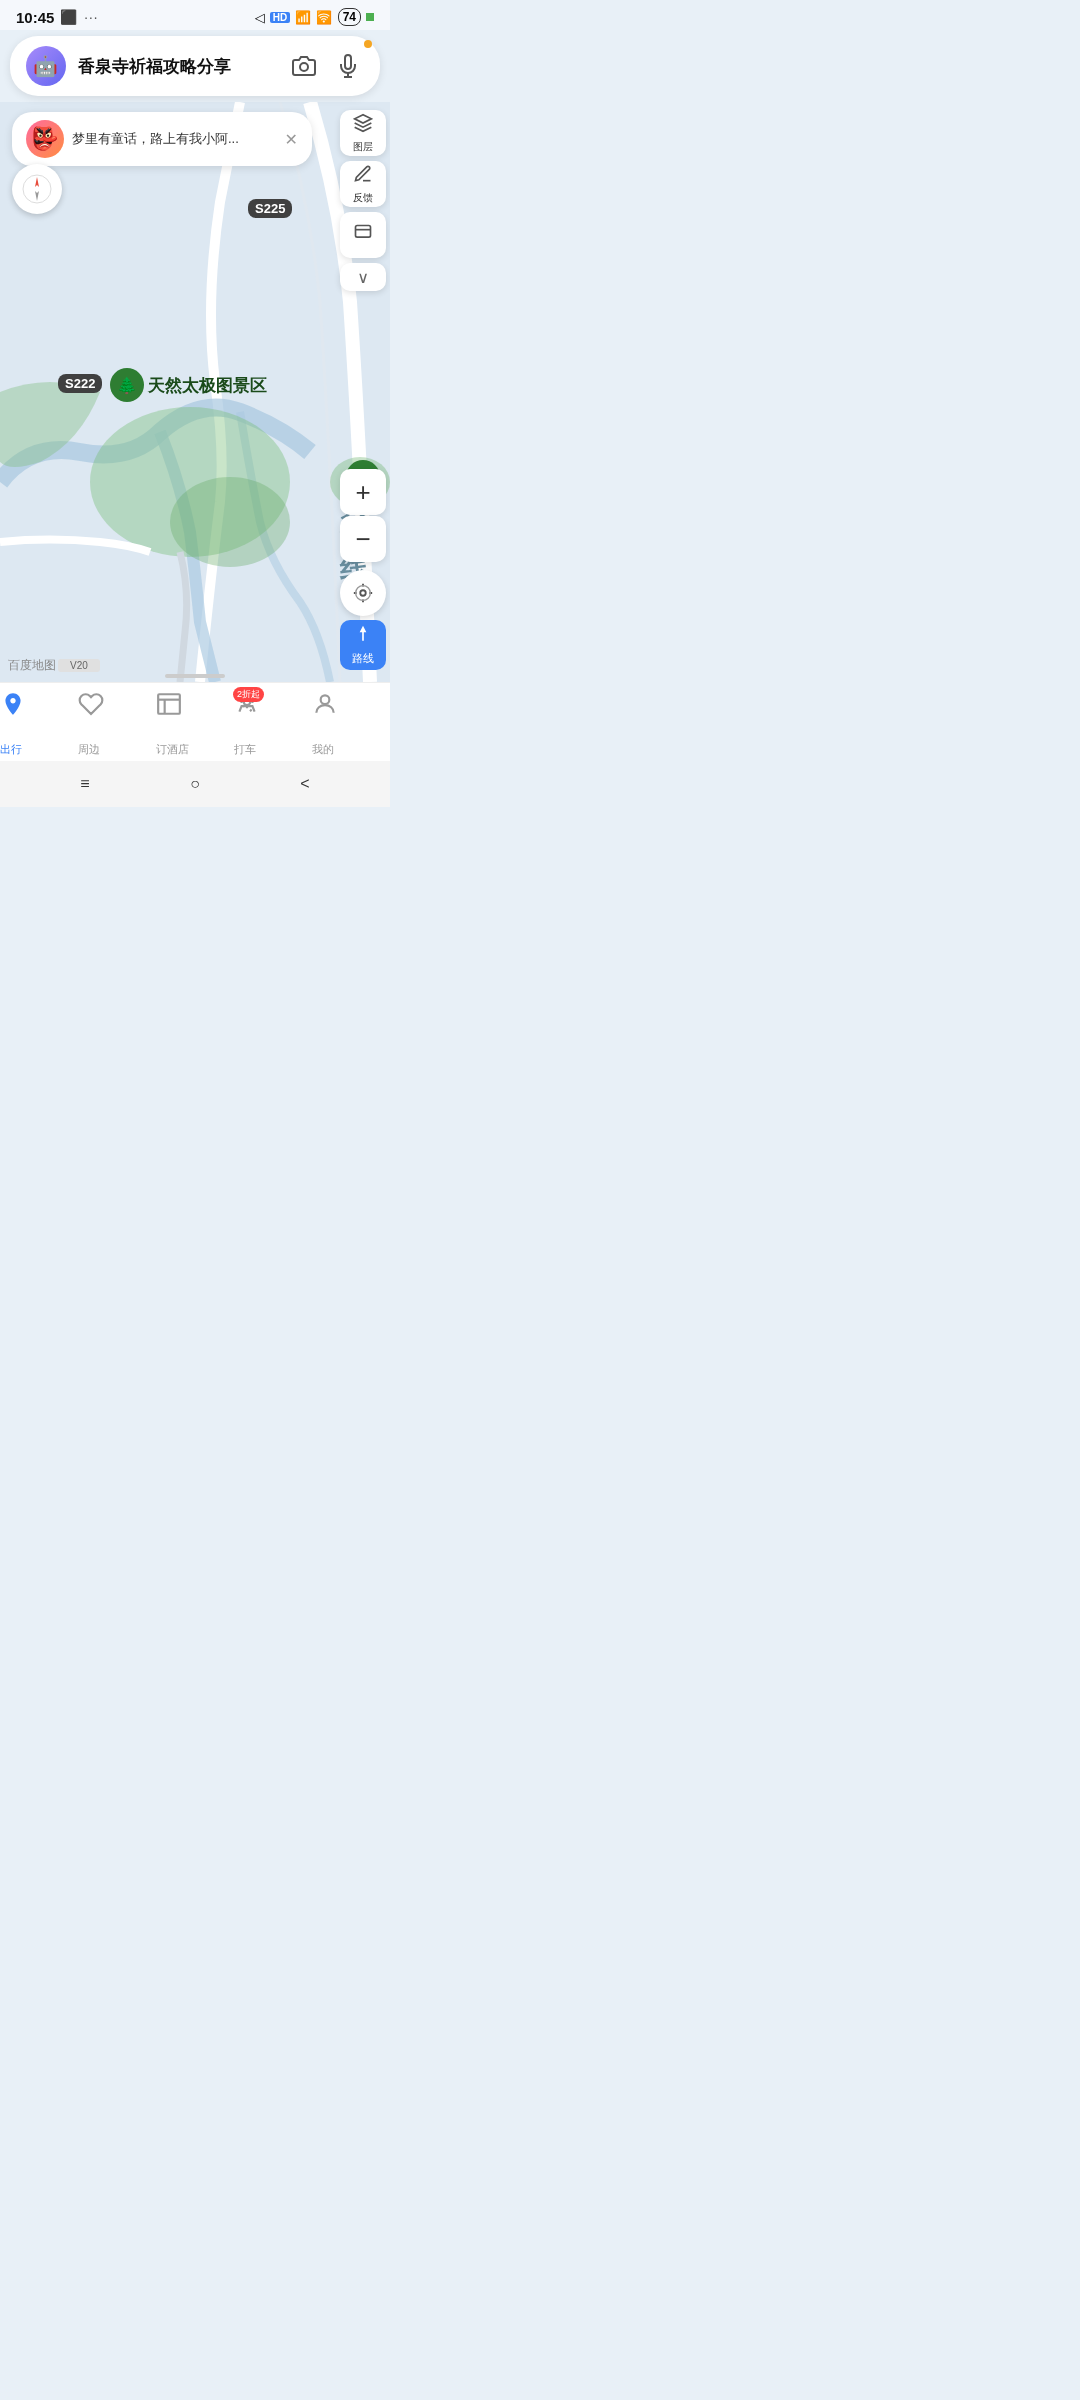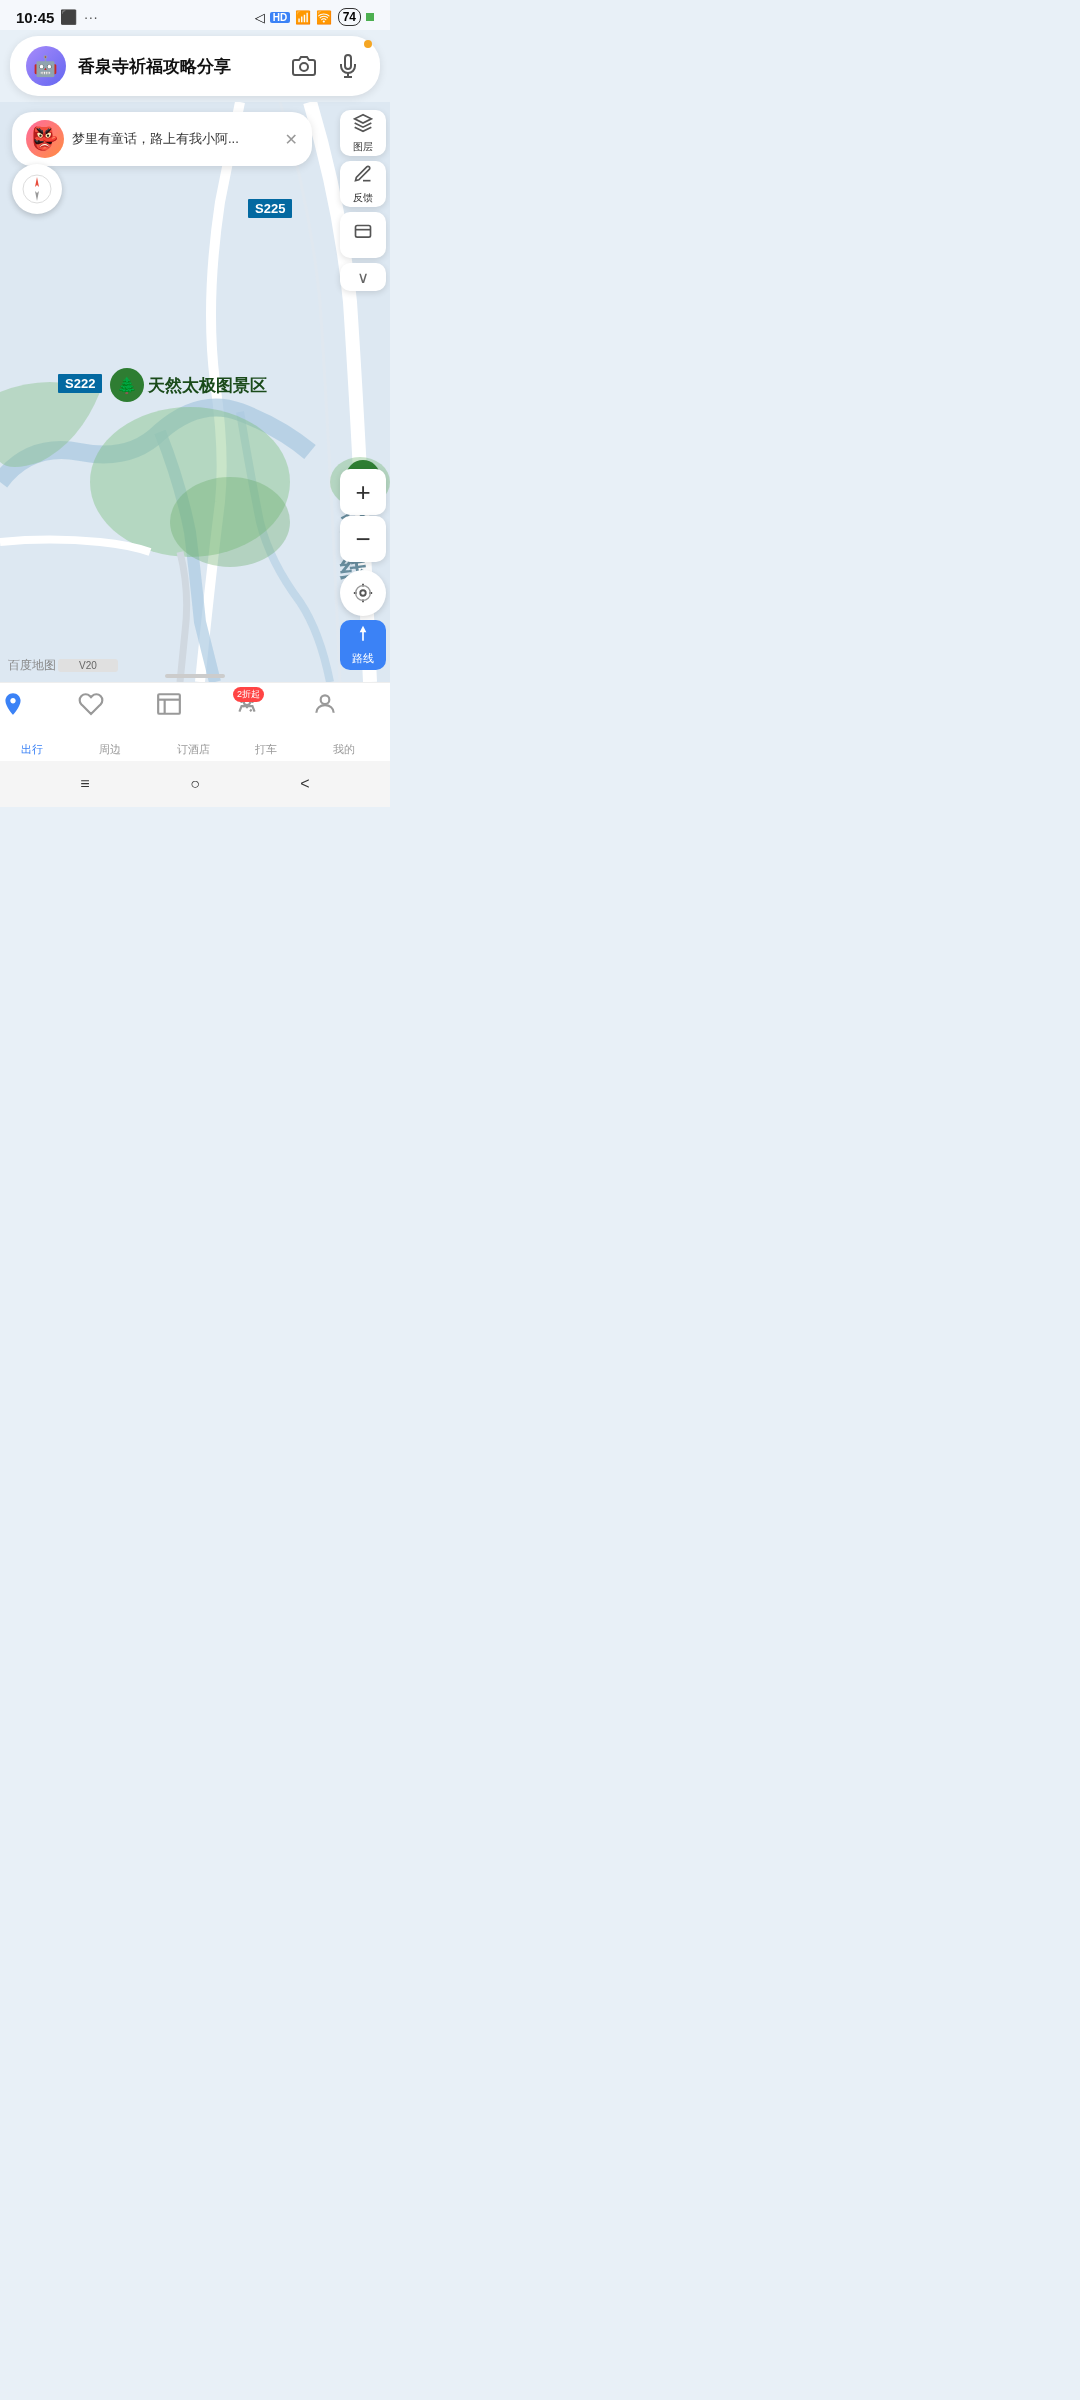--- a/index.html
+++ b/index.html
@@ -166,23 +166,23 @@
       box-shadow: 0 2px 6px rgba(0,0,0,0.12);
       font-size: 10px;
       color: #333;
       gap: 2px;
     }
     .sidebar-btn .icon { font-size: 18px; }
 
     
     .road-badge {
       position: absolute;
-      background: #0369a1;
+      background: #404040;
       color: white;
-      border-radius: 1px;
+      border-radius: 8px;
       padding: 2px 7px;
       font-size: 13px;
       font-weight: bold;
     }
 
     .poi-label {
       position: absolute;
       display: flex;
       align-items: center;
       gap: 4px;
@@ -263,21 +263,21 @@
       font-size: 12px;
       color: #888;
       z-index: 50;
       display: flex;
       align-items: center;
       gap: 2px;
     }
     .version-badge {
       background: #e0e0e0;
       border-radius: 3px;
-      padding: 1px 21px;
+      padding: 1px 12px;
       font-size: 10px;
       color: #666;
     }
 
     
     .drag-handle {
       position: absolute;
       bottom: 4px;
       left: 50%;
       transform: translateX(-50%);
@@ -305,21 +305,20 @@
       flex: 1;
     }
     .nav-icon {
       font-size: 24px;
       color: #999;
     }
     .nav-icon.active { color: #3b82f6; }
     .nav-label {
       font-size: 11px;
       color: #999;
-      margin-left: 21px;
     }
     .nav-label.active { color: #3b82f6; }
     .nav-badge {
       position: absolute;
       top: -4px;
       right: -4px;
       background: #ff4444;
       color: white;
       font-size: 9px;
       border-radius: 8px;

